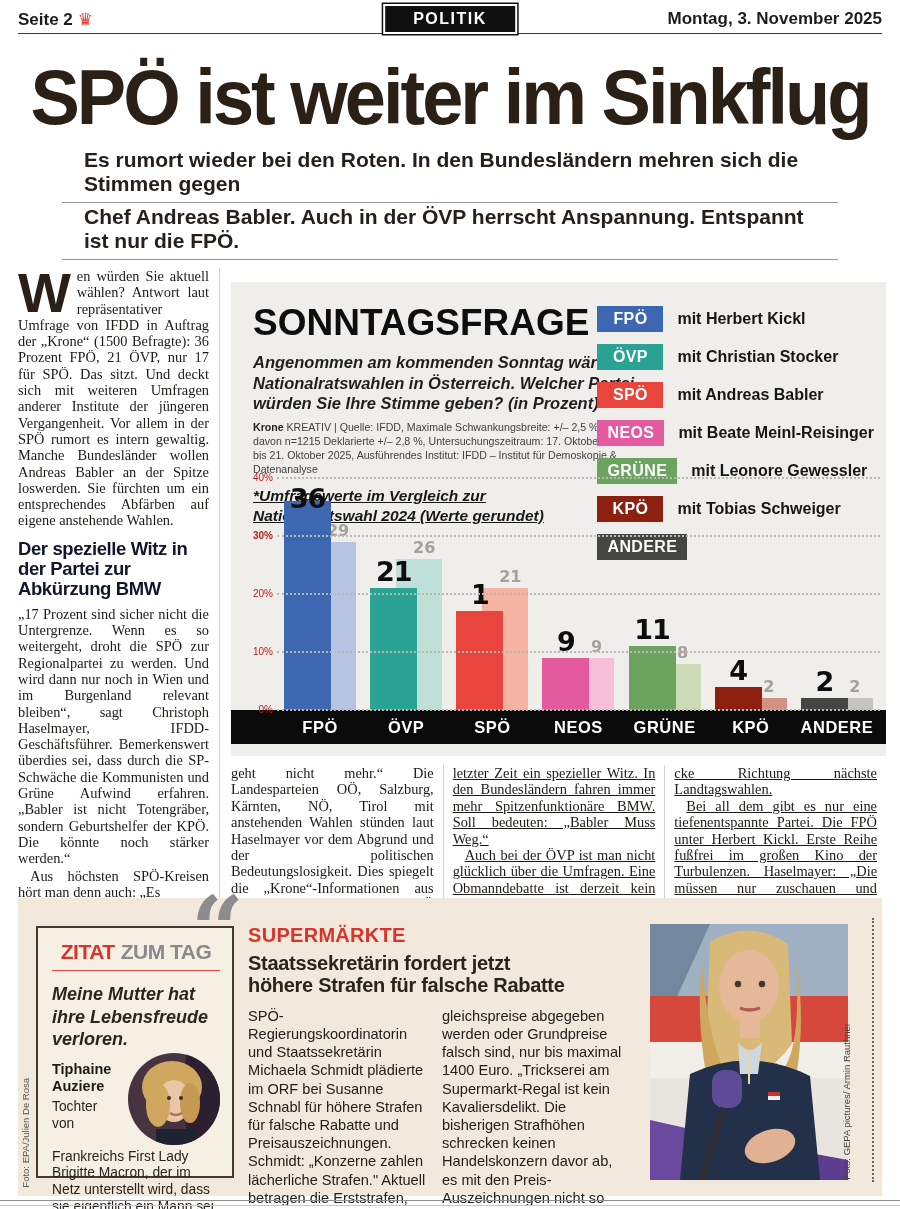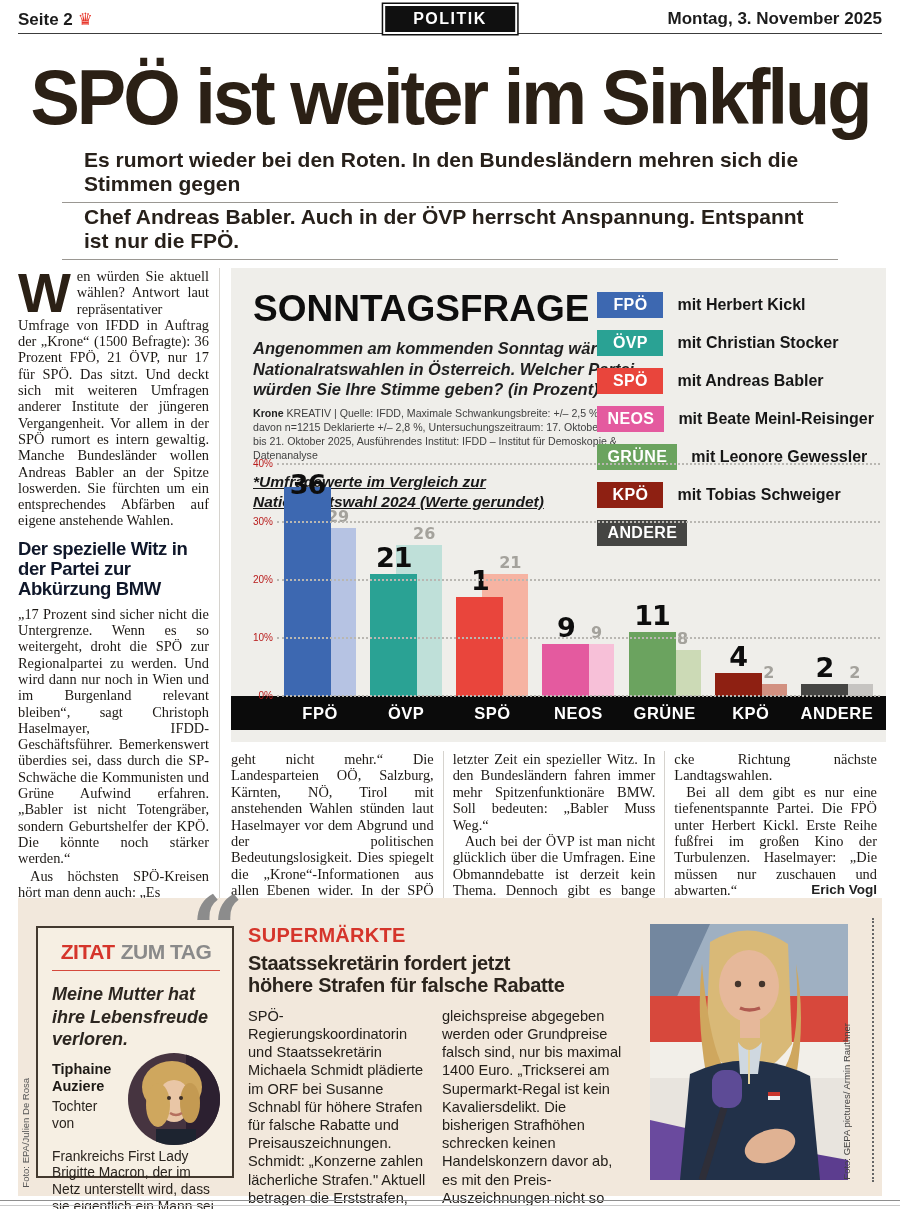--- a/index.html
+++ b/index.html
@@ -23,21 +23,21 @@
   .main{display:flex;margin:8px 14px 0 18px;height:672px;}
   .leftcol{width:222px;padding-right:10px;border-right:1px solid #d6d3ce;
     font-family:"Liberation Serif",serif;font-size:14.4px;line-height:16.3px;
     text-align:justify;color:#1d1915;overflow:hidden;}
   .leftcol p{margin:0 0 1px 0;}
   .dropcap{float:left;font-family:"Liberation Sans",sans-serif;font-weight:900;font-size:56px;
     line-height:44px;padding:3px 6px 0 0;color:#2b2015;}
   .col-subhead{font-family:"Liberation Sans",sans-serif;font-weight:900;font-size:18.5px;
     line-height:20px;color:#0f172a;margin:10px 0 7px 0;text-align:left;letter-spacing:-0.4px;}
   .indent{text-indent:12px;}
-  .rightzone{flex:1;padding-left:11px;}
+  .rightzone{flex:1;padding-left:11px;margin-top:14px;}
   
   .chart-box{position:relative;background:#efeeea;width:655px;height:474px;
     padding:0;overflow:hidden;}
   .chart-head{padding:20px 0 0 22px;width:390px;}
   .chart-title{font-weight:900;font-size:37px;letter-spacing:0px;color:#0e0e0e;
     font-family:"Liberation Sans",sans-serif;transform:scaleY(1.02);}
   .chart-sub{margin-top:8px;font-style:italic;font-weight:bold;font-size:16.5px;line-height:1.25;color:#1f1f1f;}
   .chart-sub .paren{font-weight:bold;}
   .chart-src{margin-top:7px;font-size:10.6px;line-height:1.32;color:#3f3f3f;width:380px;}
   .chart-src b{color:#222;}
@@ -67,21 +67,21 @@
   .xband .spacer{width:46px;}
   .xband .cats{flex:1;display:flex;margin-right:6px;}
   .xcat{flex:1;text-align:center;color:#ffffff;font-weight:bold;font-size:16.5px;letter-spacing:0.5px;}
   .chart-foot{height:6px;background:#efeeea;}
   
   .lower-cols{display:flex;margin-top:9px;font-family:"Liberation Serif",serif;
     font-size:14.4px;line-height:16.4px;text-align:justify;color:#1d1915;height:180px;overflow:hidden;}
   .lower-cols .c{flex:1;padding:0 9px;}
   .lower-cols .c:first-child{padding-left:0;}
   .lower-cols .c + .c{border-left:1px solid #d6d3ce;}
-  .lower-cols p{margin:0;}
+  .lower-cols p{margin:0;text-decoration:underline;}
   .author{float:right;font-family:"Liberation Sans",sans-serif;font-weight:bold;font-size:13.5px;color:#222;}
   
   .band{position:absolute;left:18px;right:18px;top:898px;height:298px;background:#f2e8dc;
     display:flex;}
   .credit-rail{width:18px;position:relative;}
   .vcredit{position:absolute;bottom:8px;left:2px;writing-mode:vertical-rl;transform:rotate(180deg);
     font-size:9.5px;color:#555;}
   .quote-box{width:198px;height:252px;margin-top:28px;border:2px solid #43392f;background:#f6efe3;
     position:relative;padding:12px 12px 10px 14px;box-sizing:border-box;}
   .bigquote{position:absolute;top:-44px;right:-12px;font-family:"DejaVu Serif",serif;font-weight:bold;
@@ -167,21 +167,21 @@
             <span class="legend-label">mit Tobias Schweiger</span>
           </div>
           <div class="legend-row">
             <span class="chip" style="background: rgb(69, 69, 67);">ANDERE</span>
           </div>
         </div>
       <div class="plot-wrap">
         <div class="plot-row">
           <div class="ygutter">
               <div class="ytick" style="top: 0%;">40%</div>
-              <div class="ytick" style="top: 25%;">30%</div>
+              <div class="ytick" style="top: 25%; font-weight: bold;">30%</div>
               <div class="ytick" style="top: 50%;">20%</div>
               <div class="ytick" style="top: 75%;">10%</div>
               <div class="ytick" style="top: 100%;">0%</div>
             </div>
           <div class="plot">
             <div class="groups">
                 <div class="group-cell">
                   <div class="group">
                     <div class="bar-light" style="height:168.2px;background:#b6c3e3"></div>
                     <div class="bar-main" style="height:208.8px;background:#3d68b1"></div>

